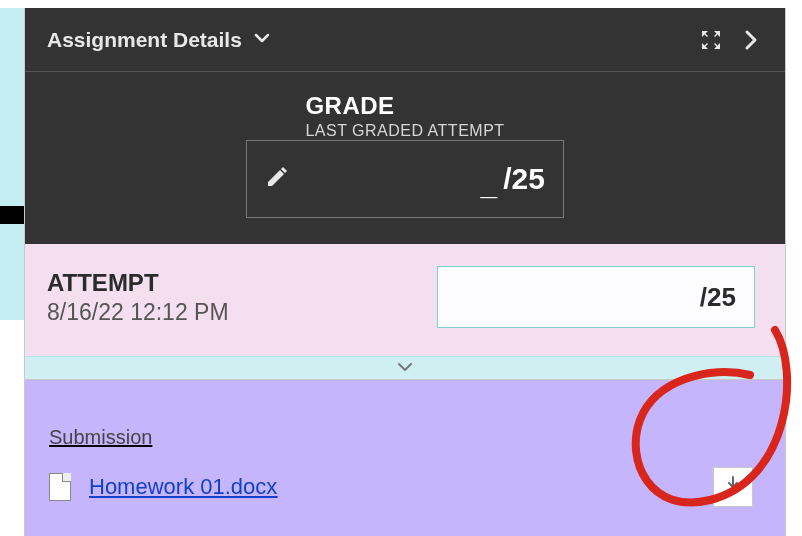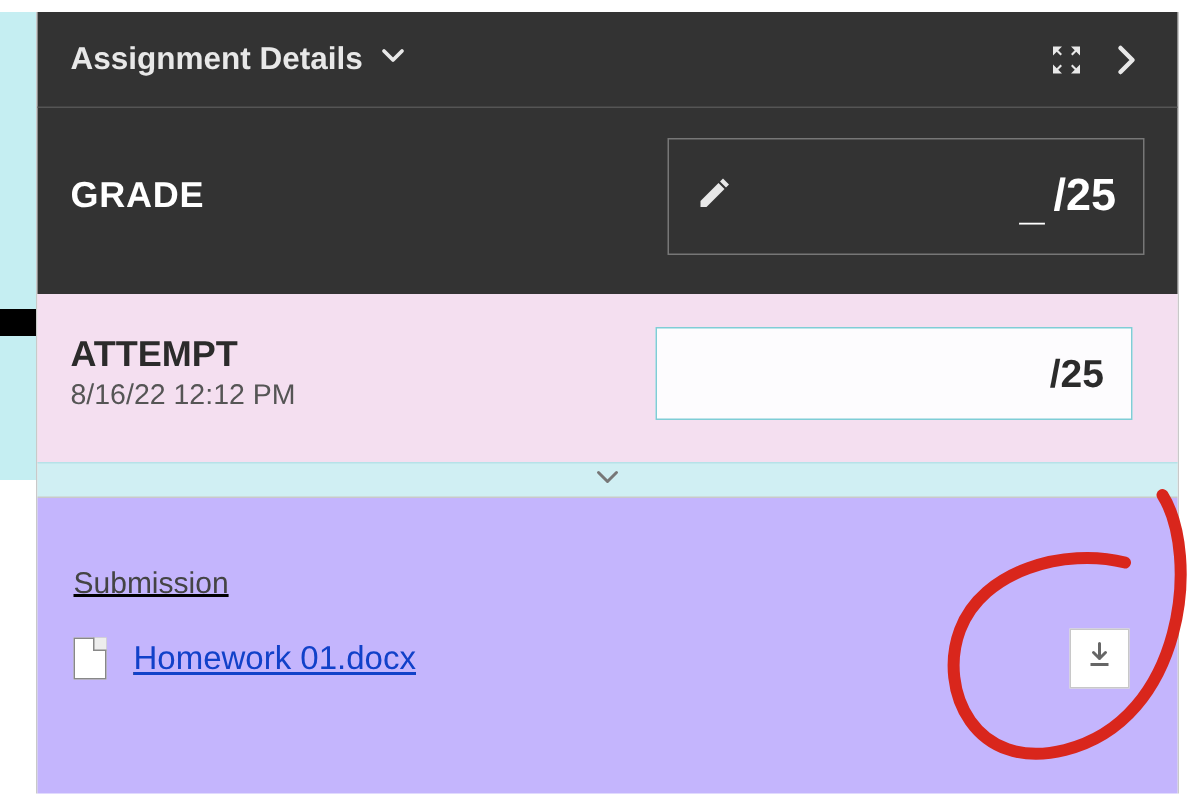--- a/index.html
+++ b/index.html
@@ -59,20 +59,21 @@
     color: #e8e8e8;
   }
 
   .grade-row {
     background: #333;
     color: #fff;
     padding: 20px 22px 26px 22px;
     display: flex;
     align-items: center;
     justify-content: space-between;
+    flex-direction: column;
   }
   .grade-labels .g1 {
     font-size: 24px;
     font-weight: 800;
     letter-spacing: 0.5px;
   }
   .grade-labels .g2 {
     font-size: 16px;
     color: #d6d6d6;
     letter-spacing: 0.5px;
@@ -108,21 +109,21 @@
     display: flex;
     align-items: center;
     justify-content: space-between;
   }
   .attempt-labels .a1 {
     font-size: 24px;
     font-weight: 800;
     color: #2b2b2b;
   }
   .attempt-labels .a2 {
-    font-size: 19px;
+    font-size: 23px;
     color: #555;
     margin-top: 2px;
   }
   .attempt-box {
     background: #fdfcfe;
     border: 1px solid #7fcdd6;
     width: 318px;
     height: 62px;
     display: flex;
     align-items: center;
@@ -230,20 +231,21 @@
     <span class="header-icon">
       <svg width="22" height="22" viewBox="0 0 22 22">
           <path d="M7 3 L15 11 L7 19" stroke="#e8e8e8" stroke-width="3" fill="none" stroke-linecap="round" stroke-linejoin="round"></path>
         </svg>
     </span>
   </div>
 
   <div class="grade-row">
     <div class="grade-labels">
       <div class="g1">GRADE</div>
+      <div class="g2">LAST GRADED ATTEMPT</div>
     </div>
     <div class="grade-box">
       <span>
         <svg width="24" height="24" viewBox="0 0 24 24" fill="#e8e8e8">
           <path d="M3 21 L3 17 L15 5 L19 9 L7 21 Z M16 4 L18 2 L22 6 L20 8 Z"></path>
         </svg>
       </span>
       <span class="gspacer"></span>
       <span class="dash">_</span>
       <span class="outof">/25</span>

